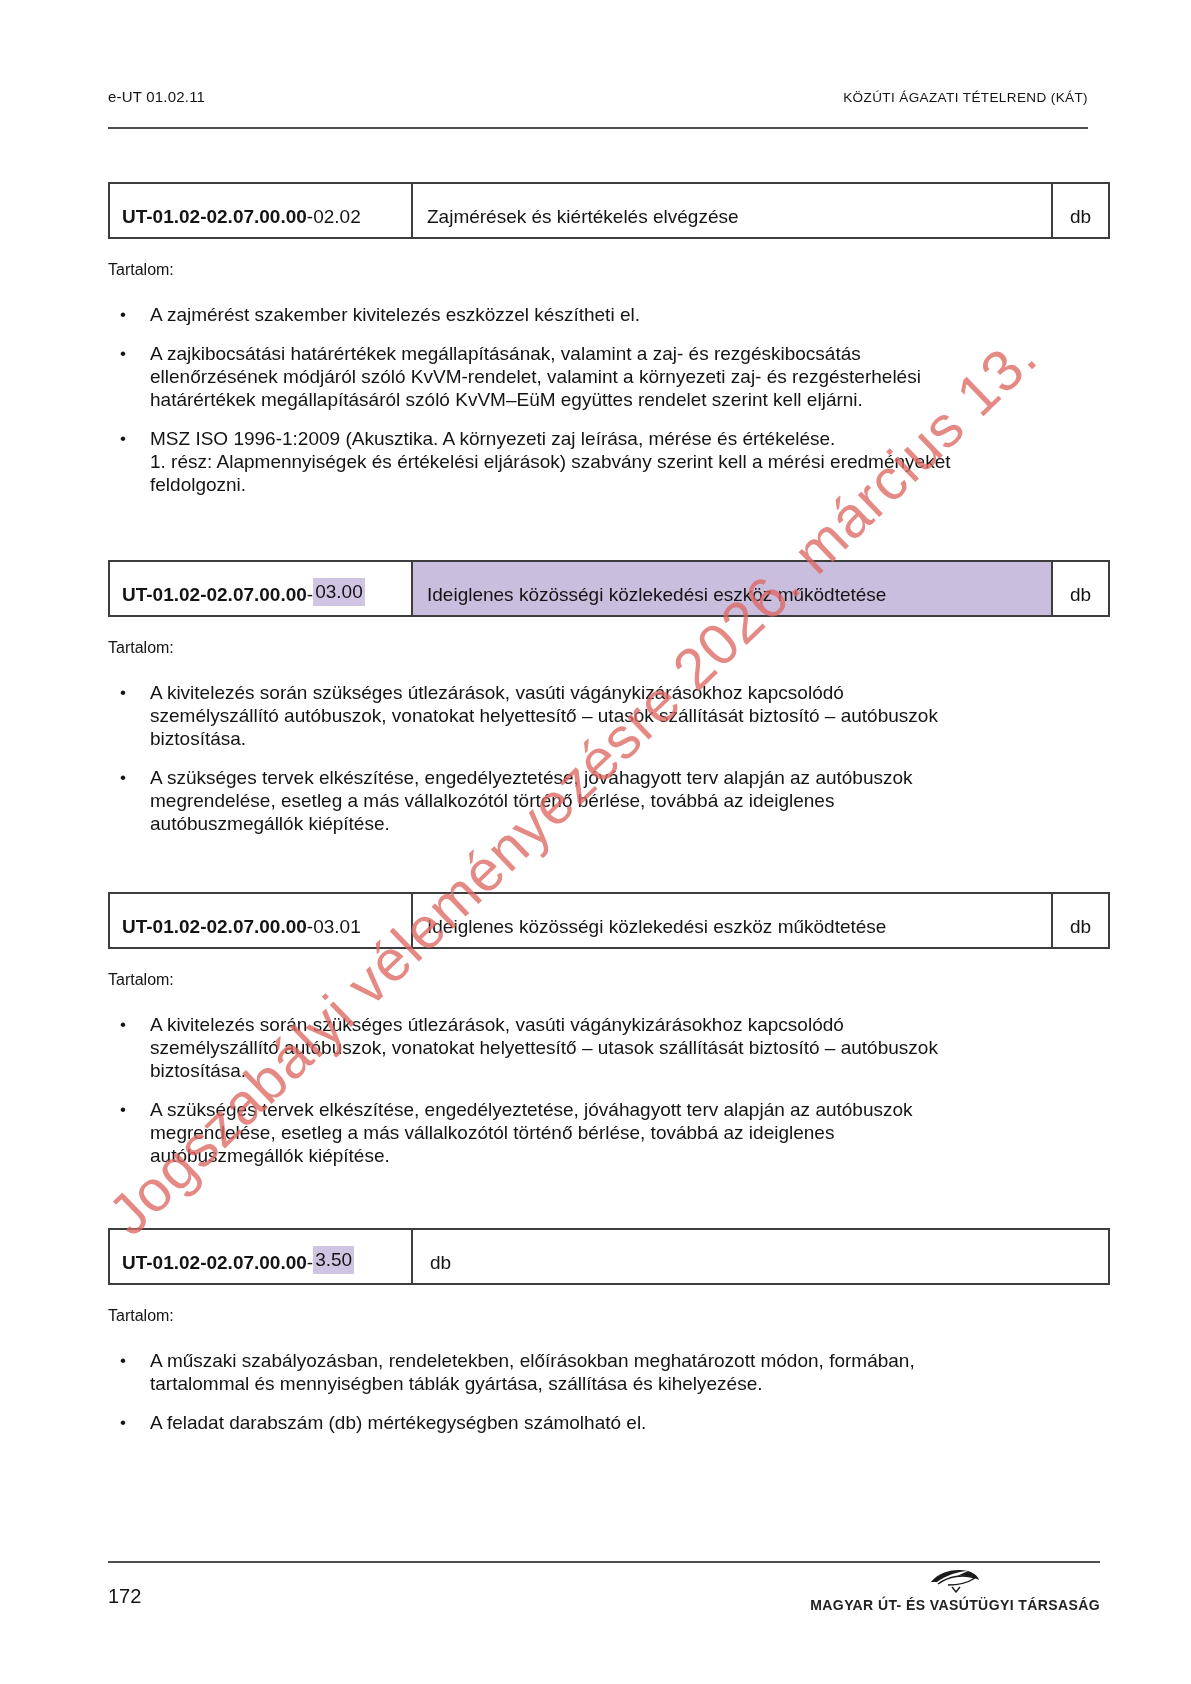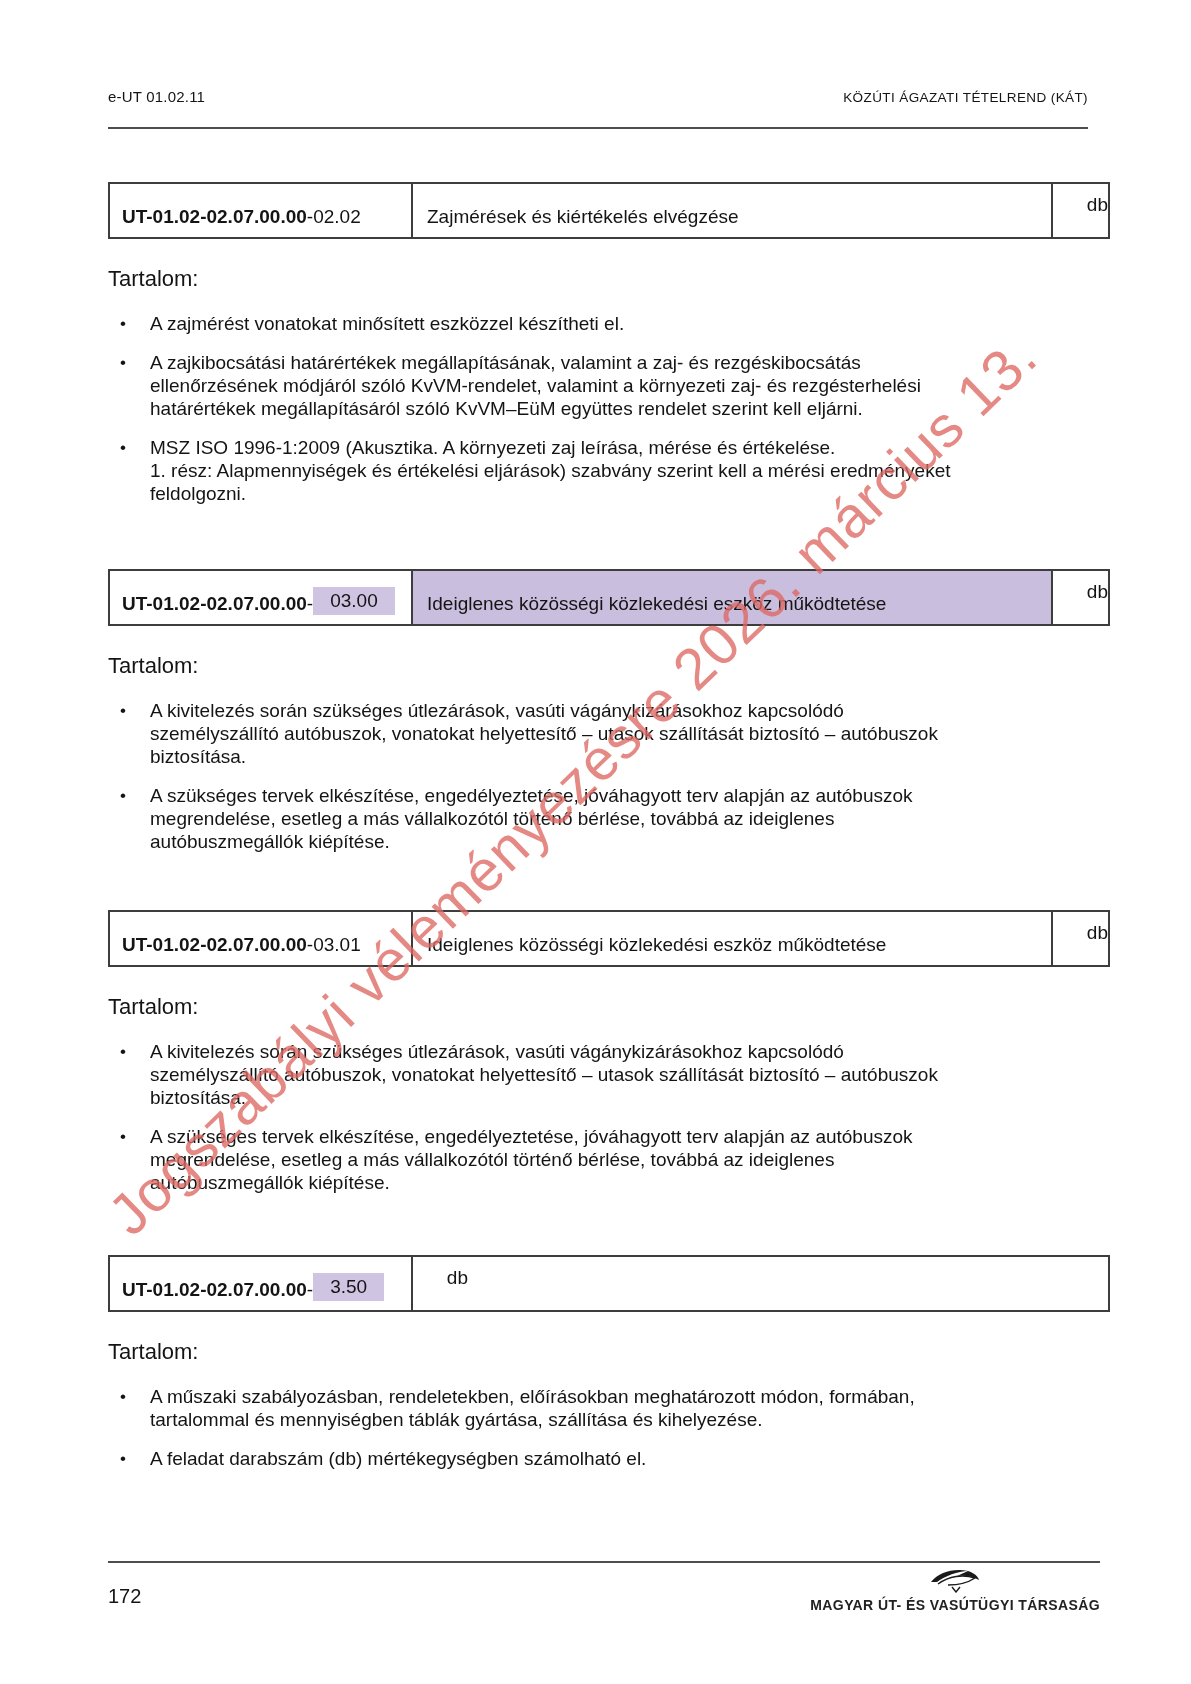--- a/index.html
+++ b/index.html
@@ -45,41 +45,41 @@
     width: 303px;
     box-sizing: border-box;
     border-right: 2px solid #3d3d3d;
     display: flex;
     align-items: flex-end;
     padding: 0 0 9px 12px;
     font-size: 19px;
     white-space: nowrap;
   }
   .cell-code .pfx { font-weight: bold; }
-  .cell-code .sfx.hl { background: #cfc5e2; padding: 3px 17px; }
+  .cell-code .sfx.hl { background: #cfc5e2; padding: 3px 2px; }
   .cell-desc {
     flex: 1;
     box-sizing: border-box;
     border-right: 2px solid #3d3d3d;
     display: flex;
     align-items: flex-end;
     padding: 13px 0 9px 14px;
     font-size: 19px;
   }
   .cell-desc.hl-cell { background: #c9bedd; }
   .cell-unit {
     width: 55px;
     display: flex;
     align-items: flex-end;
-    justify-content: flex-end;
-    padding-bottom: 21px;
-    font-size: 19px;
-  }
-  
-  .tartalom { margin: 28px 0 0 0; font-size: 22px; line-height: 23px; }
+    justify-content: center;
+    padding-bottom: 9px;
+    font-size: 19px;
+  }
+  
+  .tartalom { margin: 19px 0 0 0; font-size: 16px; line-height: 23px; }
   ul.blist { list-style: none; margin: 22px 0 0 0; padding: 0; }
   ul.blist li { display: flex; margin-top: 16px; }
   ul.blist li:first-child { margin-top: 0; }
   .dot {
     width: 30px;
     flex: 0 0 30px;
     padding-left: 12px;
     box-sizing: content-box;
     font-size: 17px;
     line-height: 23px;
@@ -154,21 +154,21 @@
         <span>Zajmérések és kiértékelés elvégzése</span>
       </div>
       <div class="cell-unit">
         <span>db</span>
       </div>
     </div>
     <p class="tartalom">Tartalom:</p>
     <ul class="blist">
       <li>
         <span class="dot">•</span>
-        <span class="btxt">A zajmérést vonatokat minősített eszközzel készítheti el.</span>
+        <span class="btxt">A zajmérést szakember kivitelezés eszközzel készítheti el.</span>
       </li>
       <li>
         <span class="dot">•</span>
         <span class="btxt">A zajkibocsátási határértékek megállapításának, valamint a zaj- és rezgéskibocsátás
 ellenőrzésének módjáról szóló KvVM-rendelet, valamint a környezeti zaj- és rezgésterhelési
 határértékek megállapításáról szóló KvVM–EüM együttes rendelet szerint kell eljárni.</span>
       </li>
       <li>
         <span class="dot">•</span>
         <span class="btxt">MSZ ISO 1996-1:2009 (Akusztika. A környezeti zaj leírása, mérése és értékelése.

